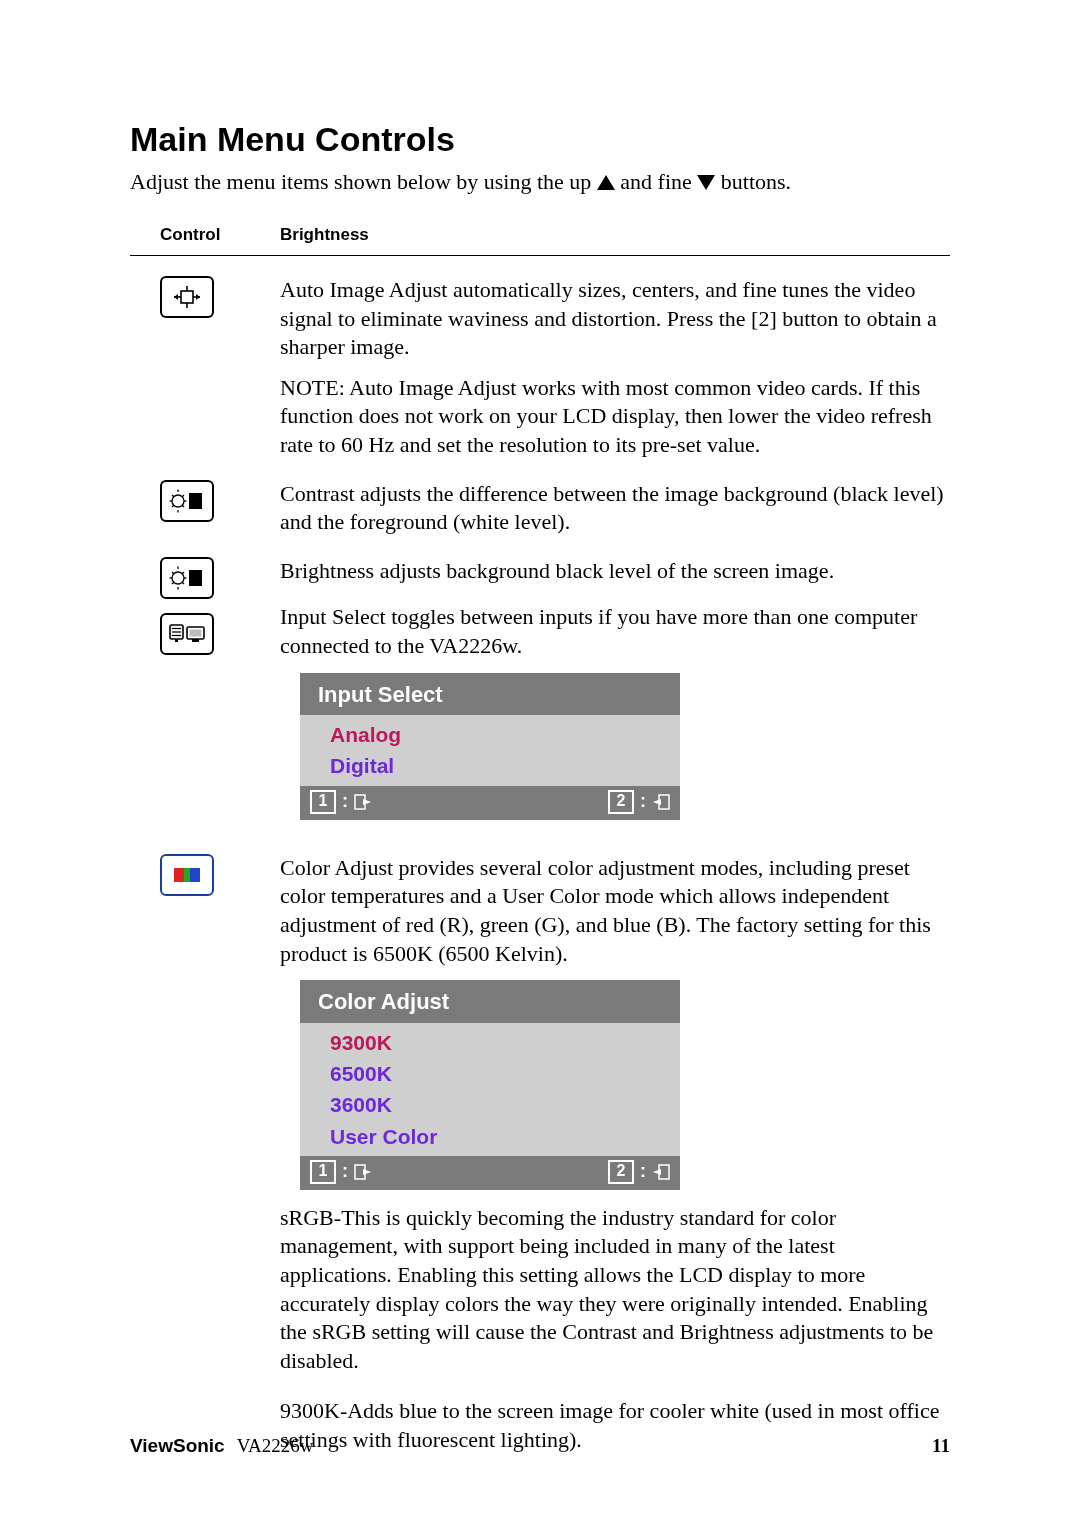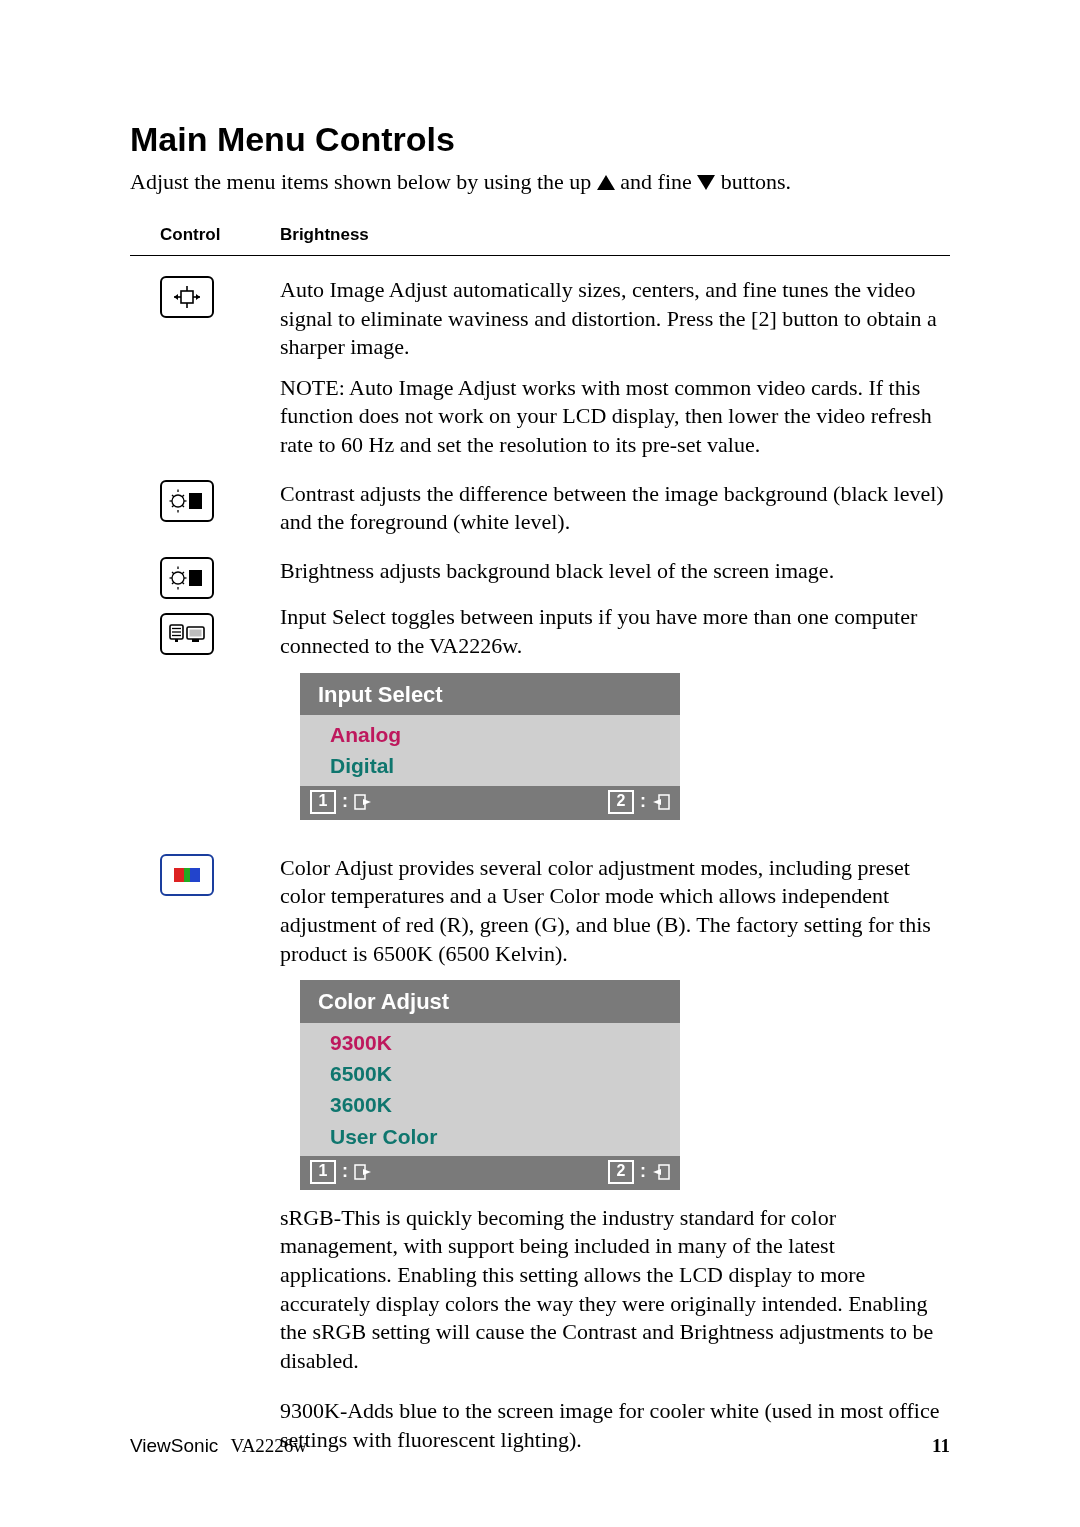--- a/index.html
+++ b/index.html
@@ -97,21 +97,21 @@
     font-size: 22px;
     padding: 8px 14px 6px 18px;
   }
   .osd-body {
     background: #cfcfcf;
     padding: 4px 0;
   }
   .osd-item {
     font-size: 21px;
     padding: 2px 0 2px 30px;
-    color: #0f766e;
+    color: #6d28d9;
   }
   .osd-item.sel { color: #be185d; }
   .osd-foot {
     display: flex;
     align-items: center;
     padding: 4px 10px 6px 10px;
     gap: 6px;
   }
   .osd-foot .spacer { flex: 1; }
   .keybox {
@@ -131,21 +131,21 @@
     position: absolute;
     left: 130px;
     right: 130px;
     bottom: 70px;
     display: flex;
     align-items: baseline;
     font-size: 19px;
   }
   .footer .brand {
     font-family: Arial, Helvetica, sans-serif;
-    font-weight: normal;
+    font-weight: bold;
     margin-right: 12px;
   }
   .footer .pageno {
     margin-left: auto;
     font-weight: bold;
   }
 </style>
 </head>
 <body>
 

